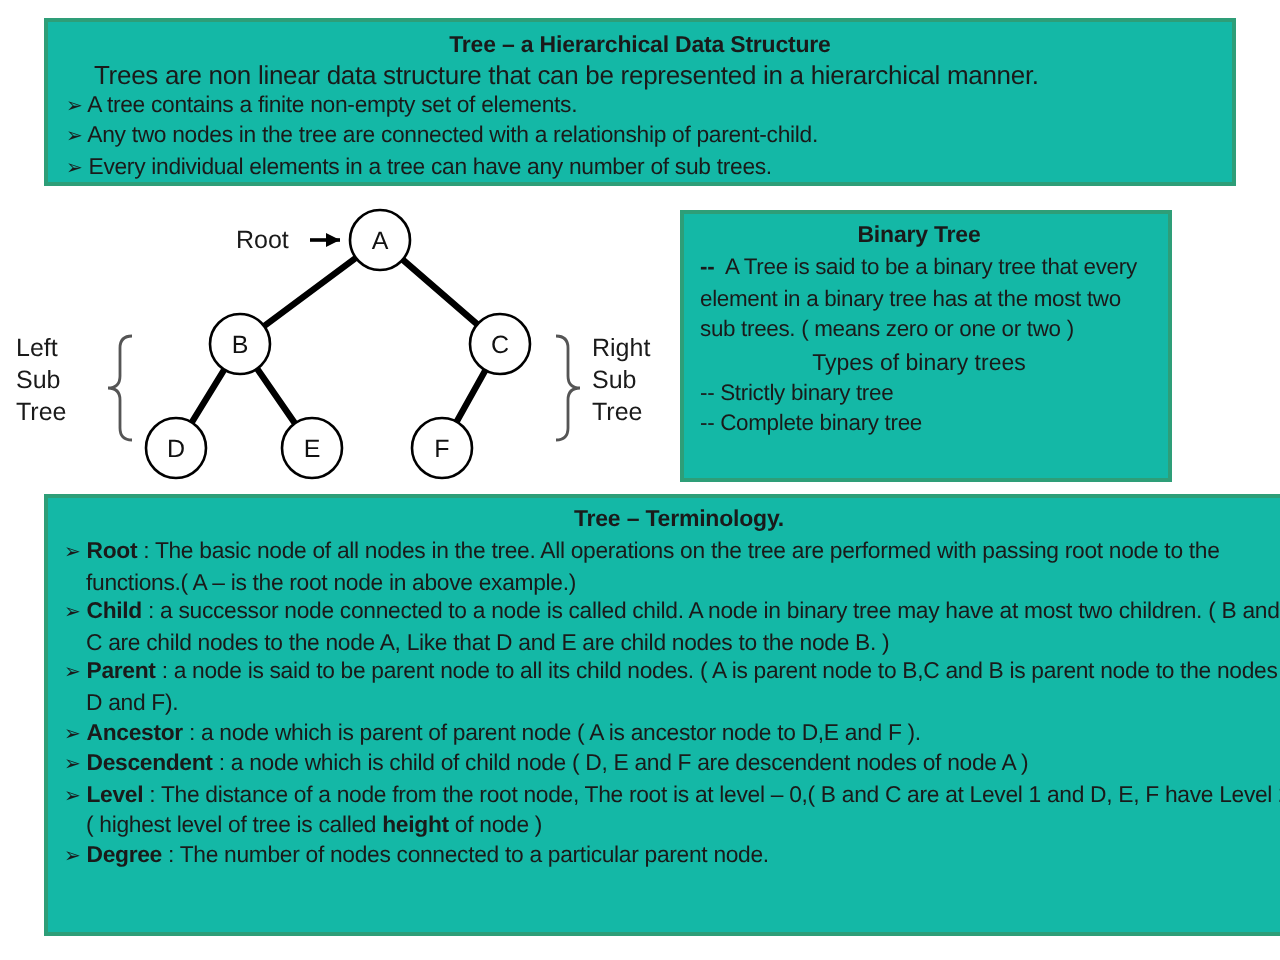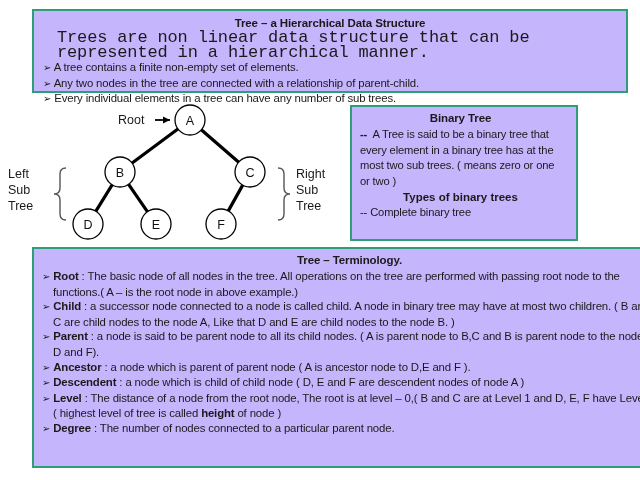--- a/index.html
+++ b/index.html
@@ -18,23 +18,22 @@
     position: relative;
     width: 640px;
     height: 480px;
     background: #ffffff;
   }
 
   
   .panel {
     position: absolute;
     border: 2px solid #2e9e78;
-    background: #c4b5fd;
+    background: #14b8a6;
     box-sizing: border-box;
-    margin-left: 10px;
   }
 
   .panel-title {
     text-align: center;
     font-weight: bold;
     font-size: 11.5px;
     line-height: 15px;
     letter-spacing: -0.1px;
   }
 
@@ -61,50 +60,49 @@
 
   
   #intro-panel {
     left: 22px;
     top: 9px;
     width: 596px;
     height: 84px;
     padding: 5px 9px 4px 9px;
   }
   #intro-panel .lead {
-    font-size: 17px;
+    font-size: 13px;
     line-height: 14.6px;
     letter-spacing: -0.15px;
     padding-left: 14px;
-    font-family: Liberation Mono, monospace;
   }
 
   
   #tree-panel {
     position: absolute;
     left: 0px;
     top: 100px;
     width: 336px;
     height: 145px;
   }
   #tree-svg { display: block; }
 
   
   #binary-panel {
     left: 340px;
     top: 105px;
-    width: 228px;
+    width: 246px;
     height: 136px;
     padding: 4px 15px 3px 8px;
   }
   #binary-panel .line { font-size: 11.2px; line-height: 15.6px; }
   #binary-panel .panel-title { font-size: 11.5px; margin-bottom: 1px; }
   #binary-panel .subtitle {
     text-align: center;
-    font-weight: bold;
+    font-weight: normal;
     font-size: 11.5px;
     line-height: 16px;
   }
 
   
   #terminology-panel {
     left: 22px;
     top: 247px;
     width: 636px;
     height: 221px;
@@ -177,20 +175,21 @@
 
       <path d="M 278 68 q 6 0 6 6 l 0 14 q 0 6 6 6 q -6 0 -6 6 l 0 14 q 0 6 -6 6" fill="none" stroke="#555555" stroke-width="1.4"></path>
       <text id="right-label" x="296" y="88" font-family="Liberation Sans, sans-serif" font-size="12.5" fill="#1a1a1a"><tspan x="296" y="78">Right</tspan><tspan x="296" y="94">Sub</tspan><tspan x="296" y="110">Tree</tspan></text>
     </svg>
   </div>
 
   <div class="panel" id="binary-panel">
     <div class="panel-title">Binary Tree</div>
     <div class="line"><b>--</b>&nbsp; <span>A Tree is said to be a binary tree that every element in a binary tree has at the most two sub trees. ( means zero or one or two )</span></div>
     <div class="subtitle">Types of binary trees</div>
+    <div class="line"><span>--</span> <span>Strictly binary tree</span></div>
     <div class="line"><span>--</span> <span>Complete binary tree</span></div>
   </div>
 
   <div class="panel" id="terminology-panel">
     <div class="panel-title">Tree – Terminology.</div>
     <div id="terminology-list">
         <span class="bullet-line"><span class="arrow-bullet">➢</span> <b>Root</b><span> : </span><span>The basic node of all nodes in the tree. All operations on the tree are performed with passing root node to the functions.( A – is the root node in above example.)</span></span>
         <span class="bullet-line"><span class="arrow-bullet">➢</span> <b>Child</b><span> : </span><span>a successor node connected to a node is called child. A node in binary tree may have at most two children.   ( B and C are child nodes to the node A, Like that D and E are child nodes to the node B. )</span></span>
         <span class="bullet-line"><span class="arrow-bullet">➢</span> <b>Parent</b><span> : </span><span>a node is said to be parent node to all its child nodes. ( A is parent node to B,C and B is  parent node to the nodes D and F).</span></span>
         <span class="bullet-line"><span class="arrow-bullet">➢</span> <b>Ancestor</b><span> : </span><span>a node which is parent of parent node ( A is ancestor node to D,E and F ).</span></span>

